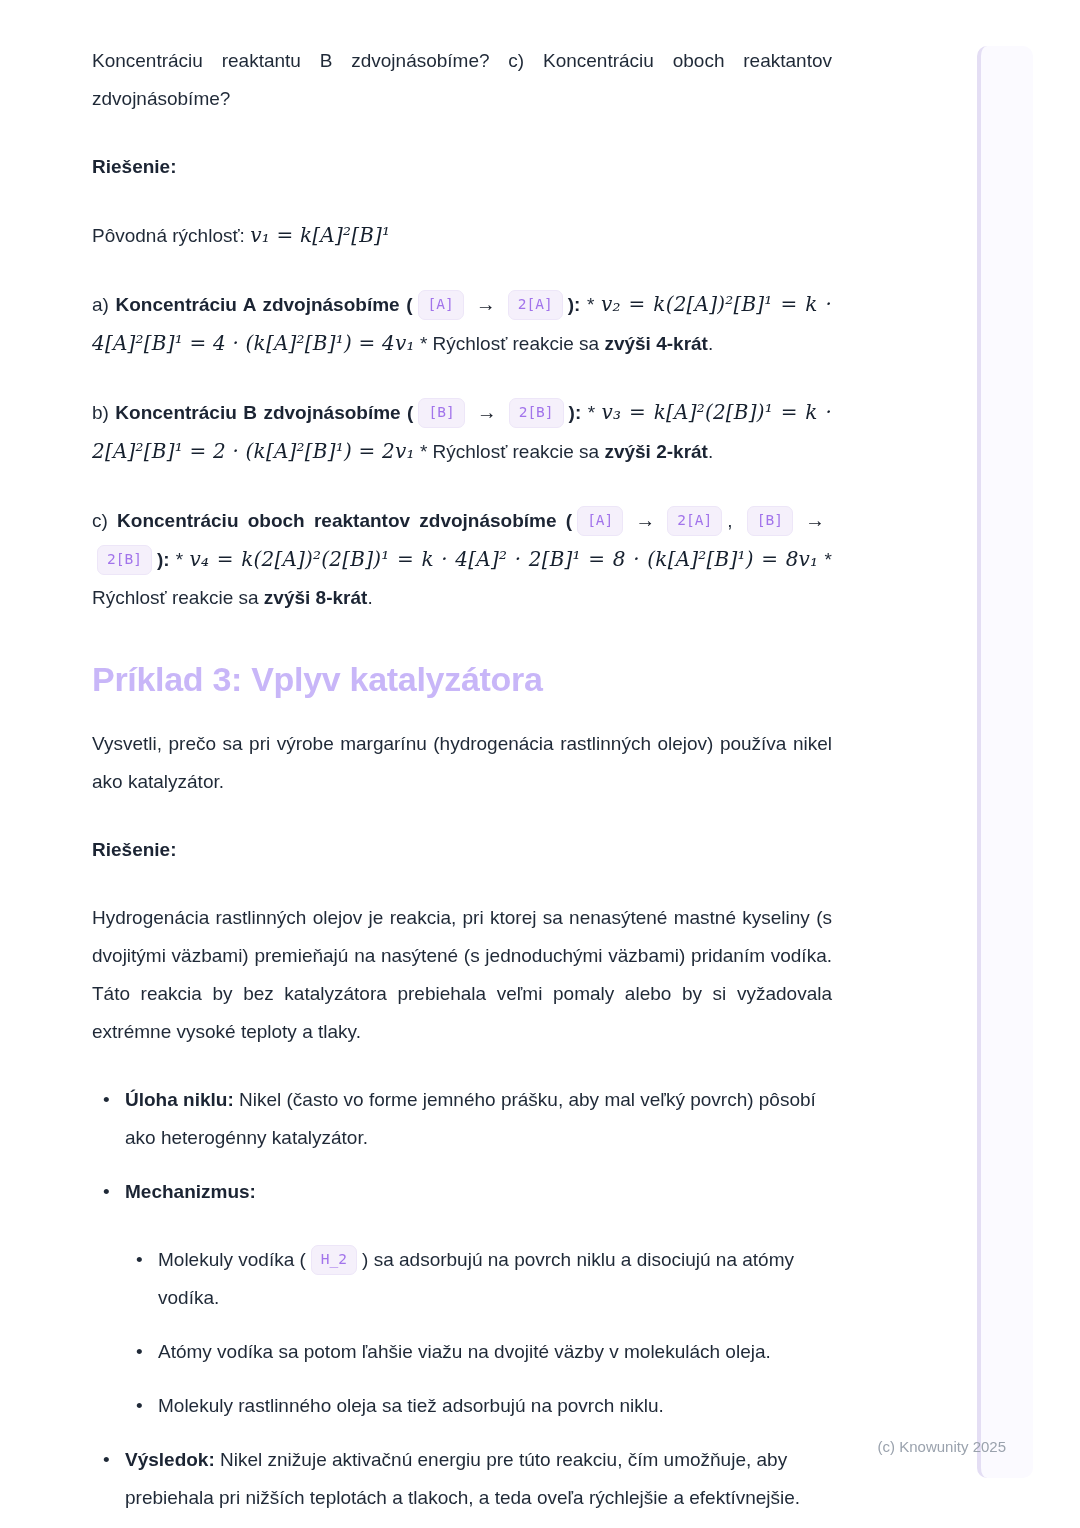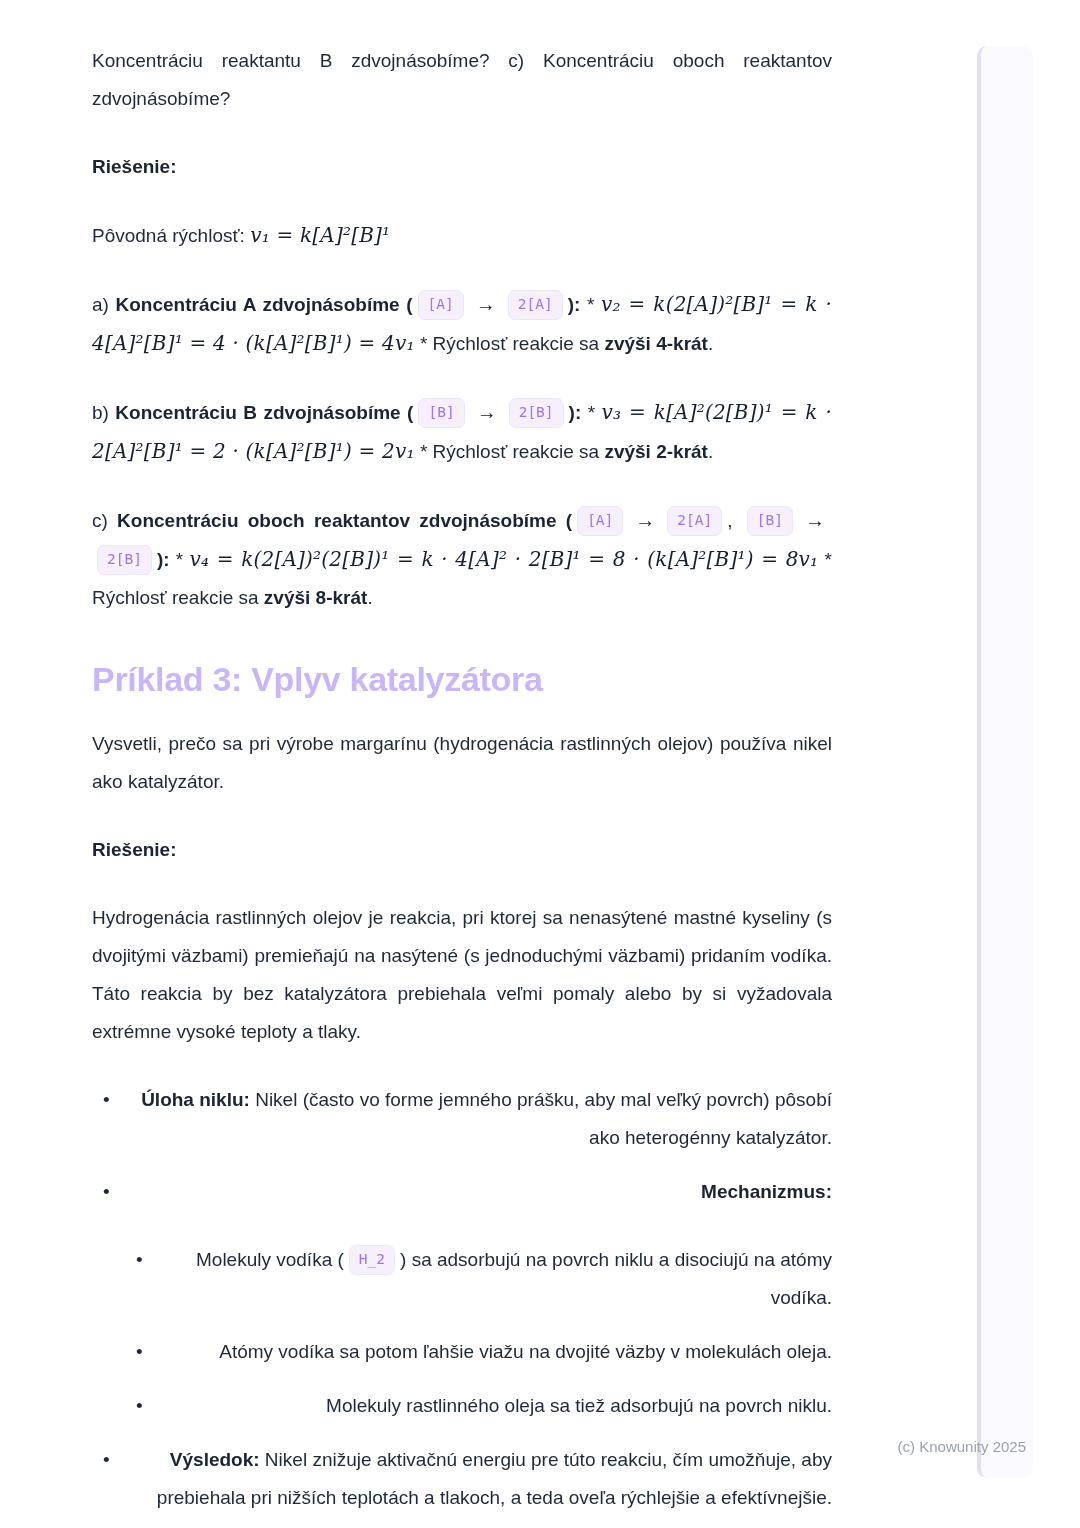--- a/index.html
+++ b/index.html
@@ -90,38 +90,38 @@
     list-style: none;
     margin: 0 0 0 0;
     padding: 0 0 0 33px;
   }
   ul.bullets.level1 { margin-bottom: 30px; }
   ul.bullets > li {
     position: relative;
     font-size: 19px;
     line-height: 38px;
     margin: 0 0 16px 0;
-    text-align: right;
+    text-align: left;
   }
   ul.bullets > li::before {
     content: "\2022";
     position: absolute;
     left: -22px;
     top: 0;
     color: #1f2937;
     font-size: 19px;
   }
   ul.bullets ul.bullets {
     margin-top: 30px;
     padding-left: 33px;
   }
   .footer-credit {
     position: absolute;
     top: 1438px;
-    right: 54px;
+    right: 74px;
     font-size: 15px;
     color: #9aa2ad;
   }
 </style>
 </head>
 <body>
 
 <div class="page">
   <div class="scroll-strip"></div>
   <div class="content">

